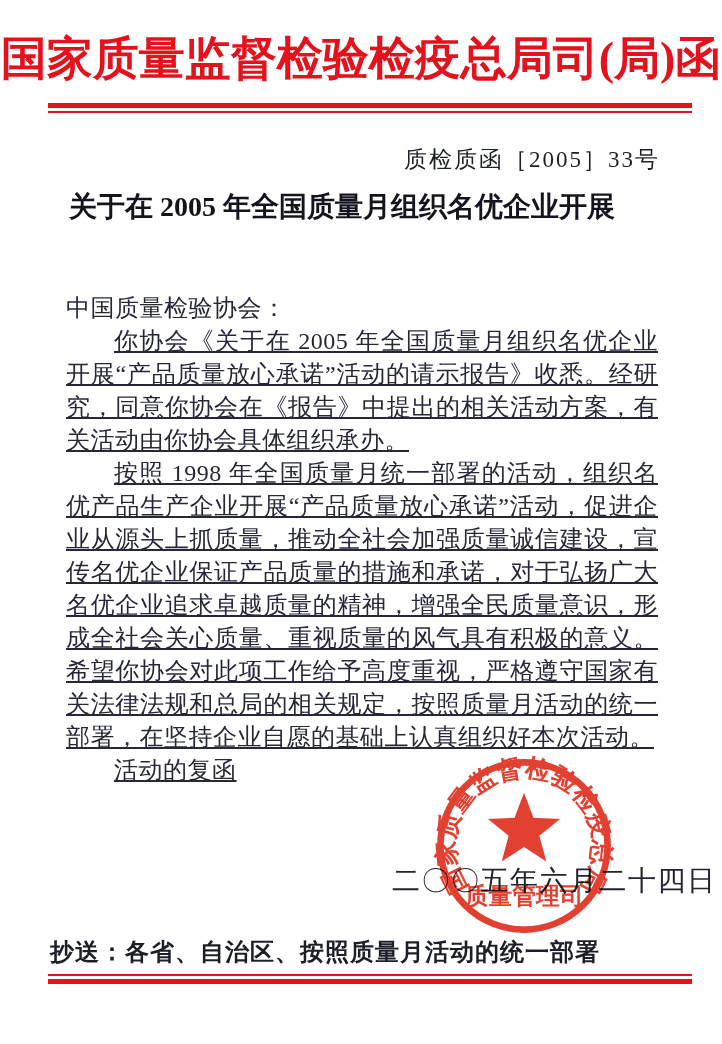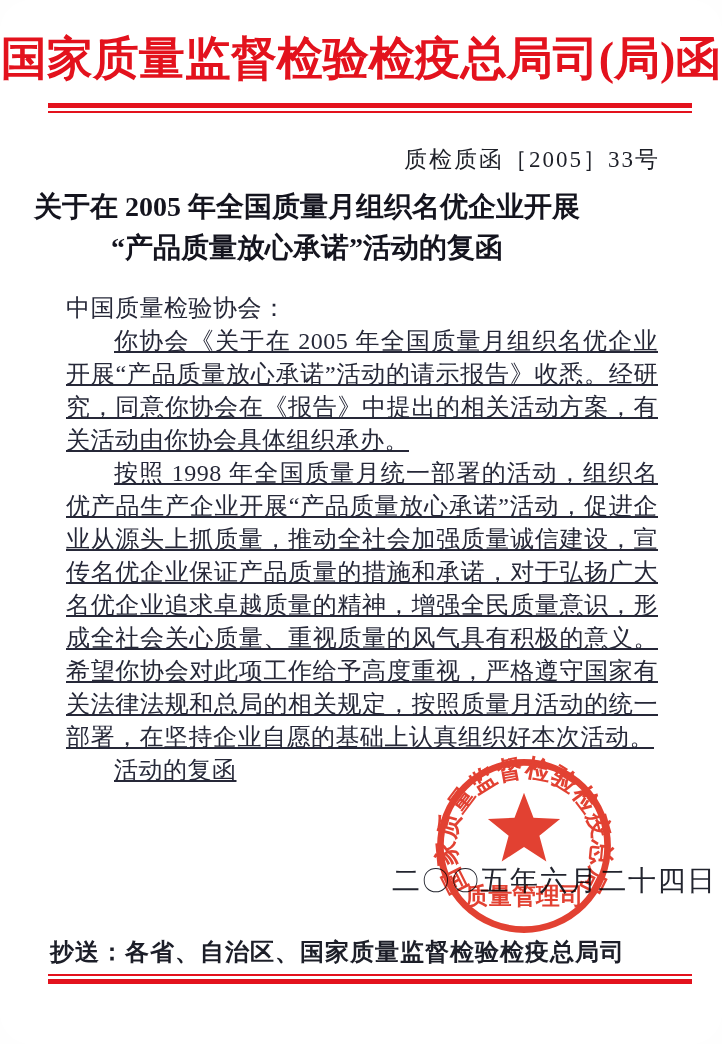--- a/index.html
+++ b/index.html
@@ -27,21 +27,21 @@
   .rule .bar-thin{height:2px;background:var(--red);}
   .rule .gap{height:3px;background:transparent;}
 
   .doc-number{
     position:absolute;top:144px;right:62px;
     font-size:23px;color:#1e2028;letter-spacing:2px;white-space:nowrap;
   }
 
   .doc-title{
     position:absolute;top:186px;left:0;width:614px;text-align:center;
-    font-size:28px;line-height:41px;font-weight:bold;color:var(--title-ink);
+    font-size:28px;line-height:41px;font-weight:bold;color:var(--title-ink);padding-left:35px;
   }
 
   .body-text{
     position:absolute;top:292px;left:66px;width:592px;
     font-size:24px;line-height:33px;color:var(--ink);
     text-align:justify;letter-spacing:0.5px;
   }
   .body-text p{margin:0;}
   .indent{text-indent:2em;text-decoration:underline;}
 
@@ -70,21 +70,20 @@
   <div class="rule rule-top">
     <div class="bar-thick"></div>
     <div class="gap"></div>
     <div class="bar-thin"></div>
   </div>
 
   <div class="doc-number">质检质函［2005］33号</div>
 
   <div class="doc-title">
     <div>关于在 2005 年全国质量月组织名优企业开展</div>
-    <div>“产品质量放心承诺”活动的复函</div>
   </div>
 
   <div class="body-text">
     <p>中国质量检验协会：</p>
     <p class="indent">你协会《关于在 2005 年全国质量月组织名优企业开展“产品质量放心承诺”活动的请示报告》收悉。经研究，同意你协会在《报告》中提出的相关活动方案，有关活动由你协会具体组织承办。</p>
     <p class="indent">按照 1998 年全国质量月统一部署的活动，组织名优产品生产企业开展“产品质量放心承诺”活动，促进企业从源头上抓质量，推动全社会加强质量诚信建设，宣传名优企业保证产品质量的措施和承诺，对于弘扬广大名优企业追求卓越质量的精神，增强全民质量意识，形成全社会关心质量、重视质量的风气具有积极的意义。希望你协会对此项工作给予高度重视，严格遵守国家有关法律法规和总局的相关规定，按照质量月活动的统一部署，在坚持企业自愿的基础上认真组织好本次活动。</p>
     <p class="indent">活动的复函</p>
   </div>
 
   <div class="sign-date">二〇〇五年六月二十四日</div>
@@ -94,21 +93,21 @@
       <path id="sealArc" d="M 100 173 A 73 73 0 1 1 100 27 A 73 73 0 1 1 100 173" fill="none"></path>
     </defs>
     <circle cx="100" cy="100" r="88" fill="none" stroke="#e03222" stroke-width="7"></circle>
     <text font-size="26.5" font-weight="bold" fill="#e03222" letter-spacing="0.5" font-family="Liberation Serif, DejaVu Serif, serif">
       <textPath href="#sealArc" startOffset="50%" text-anchor="middle">国家质量监督检验检疫总局</textPath>
     </text>
     <polygon fill="#e03222" points="100,44 110,70.2 138,71.6 116.2,89.3 123.5,116.4 100,101 76.5,116.4 83.8,89.3 62,71.6 90,70.2"></polygon>
     <text x="100" y="161" text-anchor="middle" font-size="25" font-weight="bold" fill="#e03222" font-family="Liberation Serif, DejaVu Serif, serif">质量管理司</text>
   </svg>
 
-  <div class="cc-line">抄送：各省、自治区、国家质量监督检验检疫总局司</div>
+  <div class="cc-line">抄送：各省、自治区、按照质量月活动的统一部署</div>
 
   <div class="rule rule-bottom">
     <div class="bar-thin"></div>
     <div class="gap"></div>
     <div class="bar-thick"></div>
   </div>
 
 </div>
 
 </body></html>

